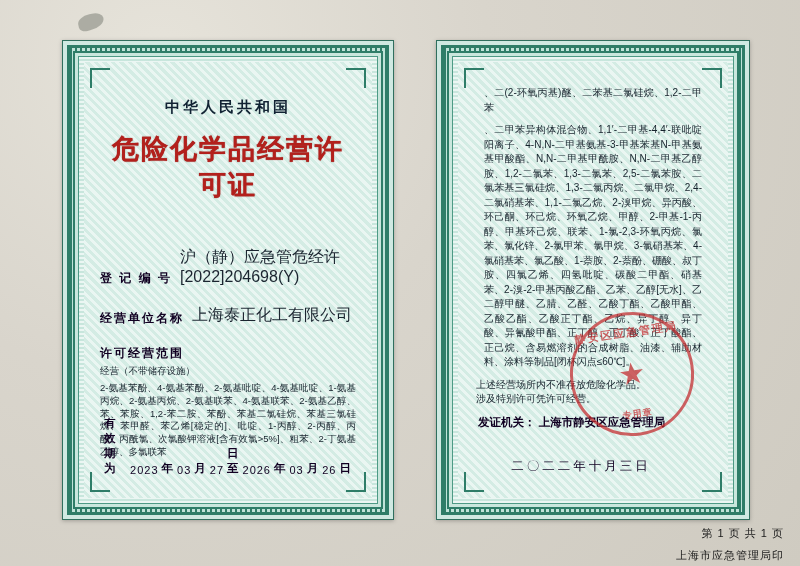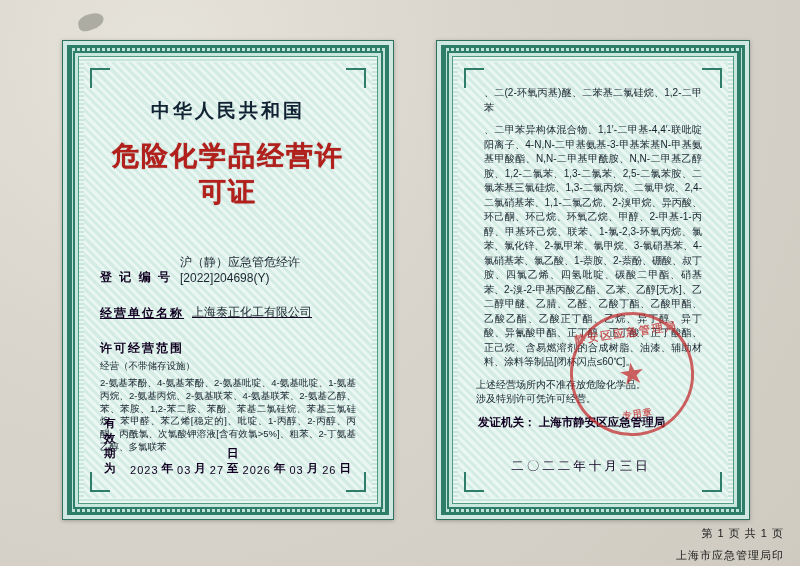--- a/index.html
+++ b/index.html
@@ -62,41 +62,41 @@
     position:absolute;width:18px;height:18px;border:2px solid #2e7d68;
   }
   .c-tl{left:6px;top:6px;border-right:none;border-bottom:none;}
   .c-tr{right:6px;top:6px;border-left:none;border-bottom:none;}
   .c-bl{left:6px;bottom:6px;border-right:none;border-top:none;}
   .c-br{right:6px;bottom:6px;border-left:none;border-top:none;}
 
   
   .l-content{position:absolute;inset:0;padding:14px 16px;box-sizing:border-box;}
   .nation{
-    text-align:center;font-size:19px;font-weight:bold;color:#123;
+    text-align:center;font-size:15px;font-weight:bold;color:#123;
     letter-spacing:3px;margin-top:22px;
   }
   .title{
     text-align:center;font-size:27px;font-weight:bold;color:#b3201c;
     letter-spacing:2px;margin-top:14px;
     text-shadow:0 0 1px #8d1512;
   }
   .subtitle{
     text-align:center;font-size:14px;color:#123;margin-top:12px;letter-spacing:2px;
   }
   .field{
     display:flex;align-items:flex-end;margin-top:14px;font-size:12px;color:#102;
   }
   .field .lbl{font-weight:bold;letter-spacing:2px;white-space:nowrap;}
   .field .val{
-    flex:1;margin-left:8px;font-size:12px;color:#1b2530;
+    flex:1;margin-left:8px;font-size:16px;color:#1b2530;
     border-bottom:0px solid transparent;padding-bottom:1px;
   }
   .f-reg{margin-top:44px;}
-  .f-unit{margin-top:18px;text-decoration:underline;}
+  .f-unit{margin-top:18px;}
   .f-scope{margin-top:18px;}
   .scope-body{
     font-size:9.5px;line-height:1.35;color:#16222c;margin-top:4px;
     text-align:justify;
   }
   .scope-first{font-size:9.5px;color:#16222c;margin-top:3px;}
   .validity{
     position:absolute;left:20px;right:20px;bottom:22px;
     font-size:11.5px;color:#102;font-weight:bold;letter-spacing:1px;
     display:flex;align-items:flex-end;

